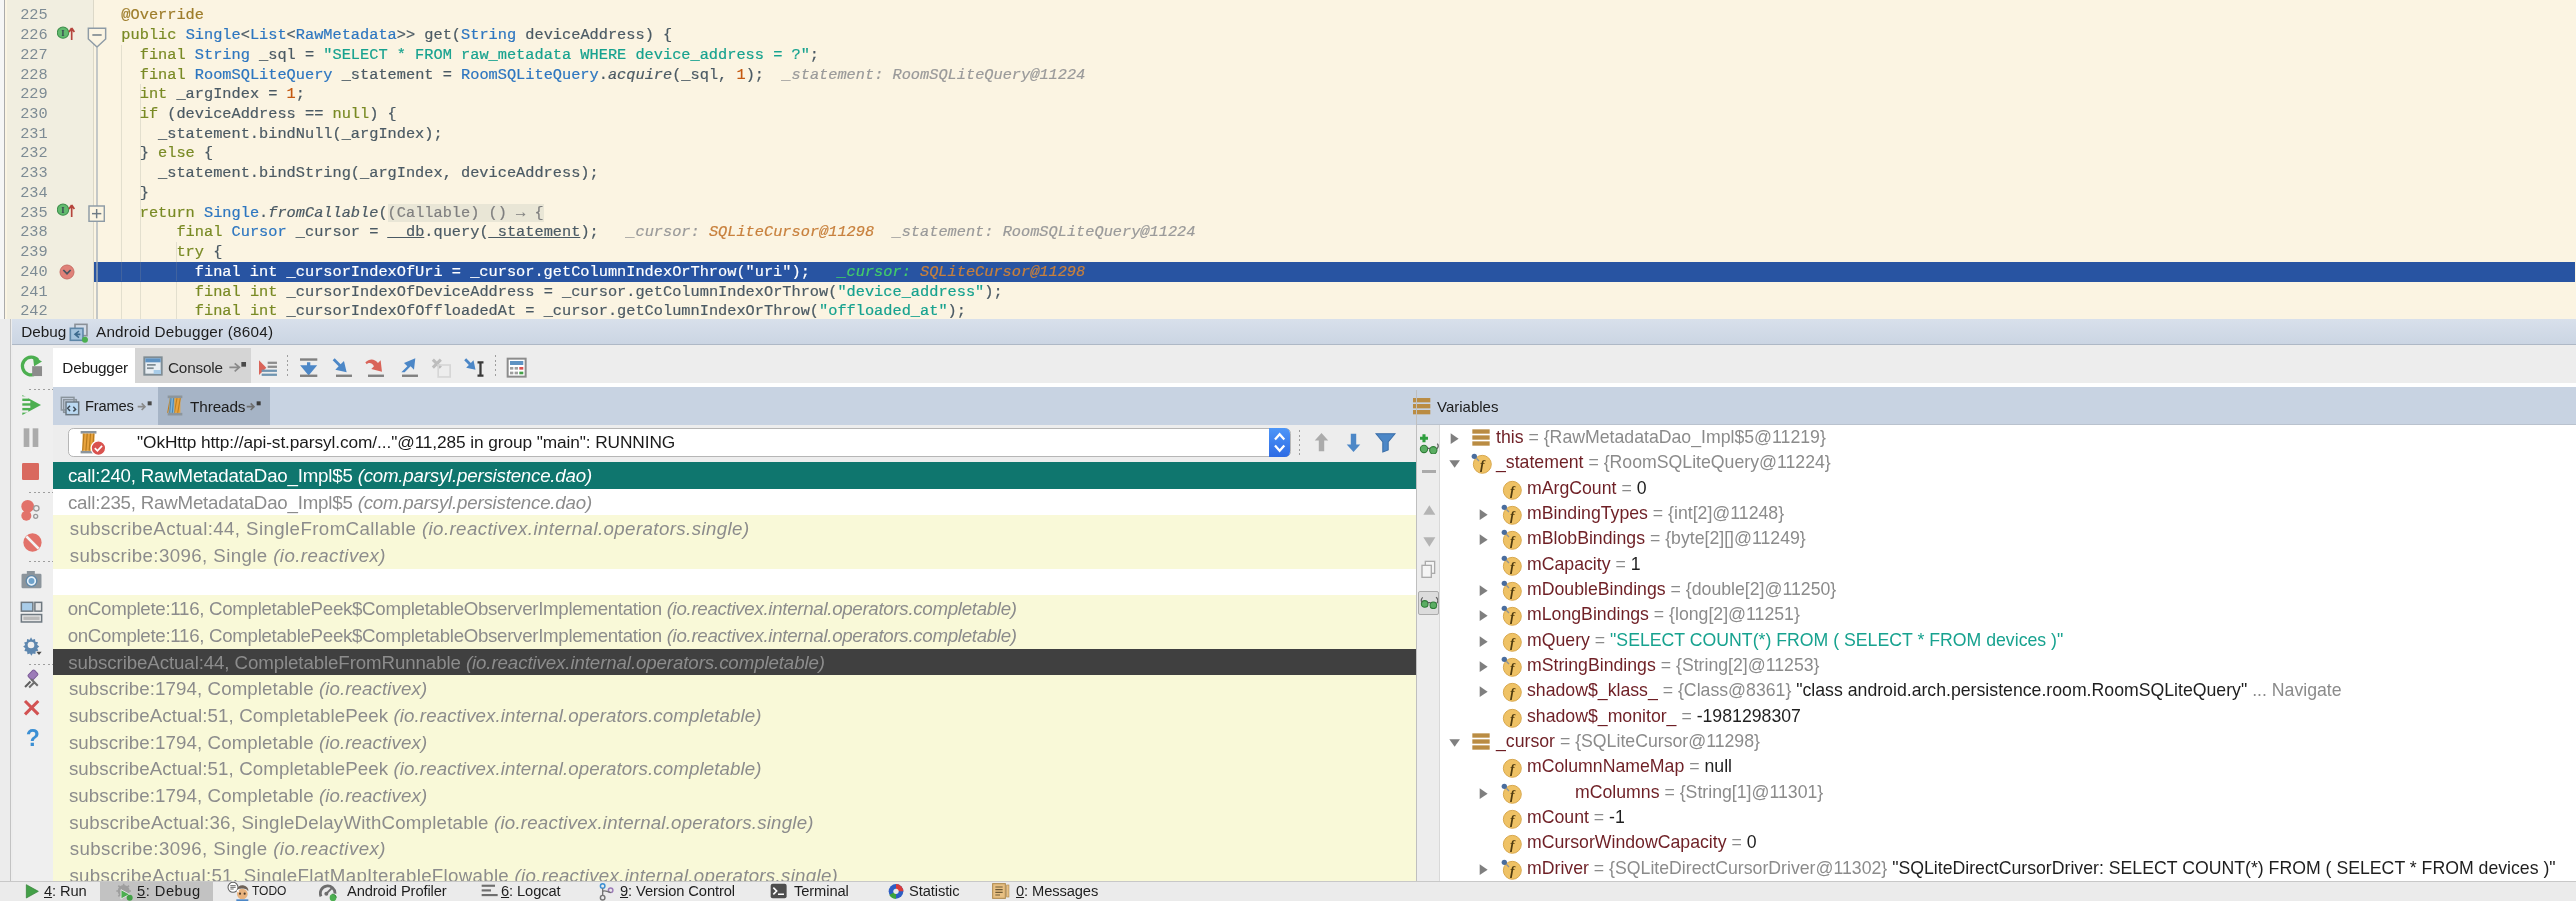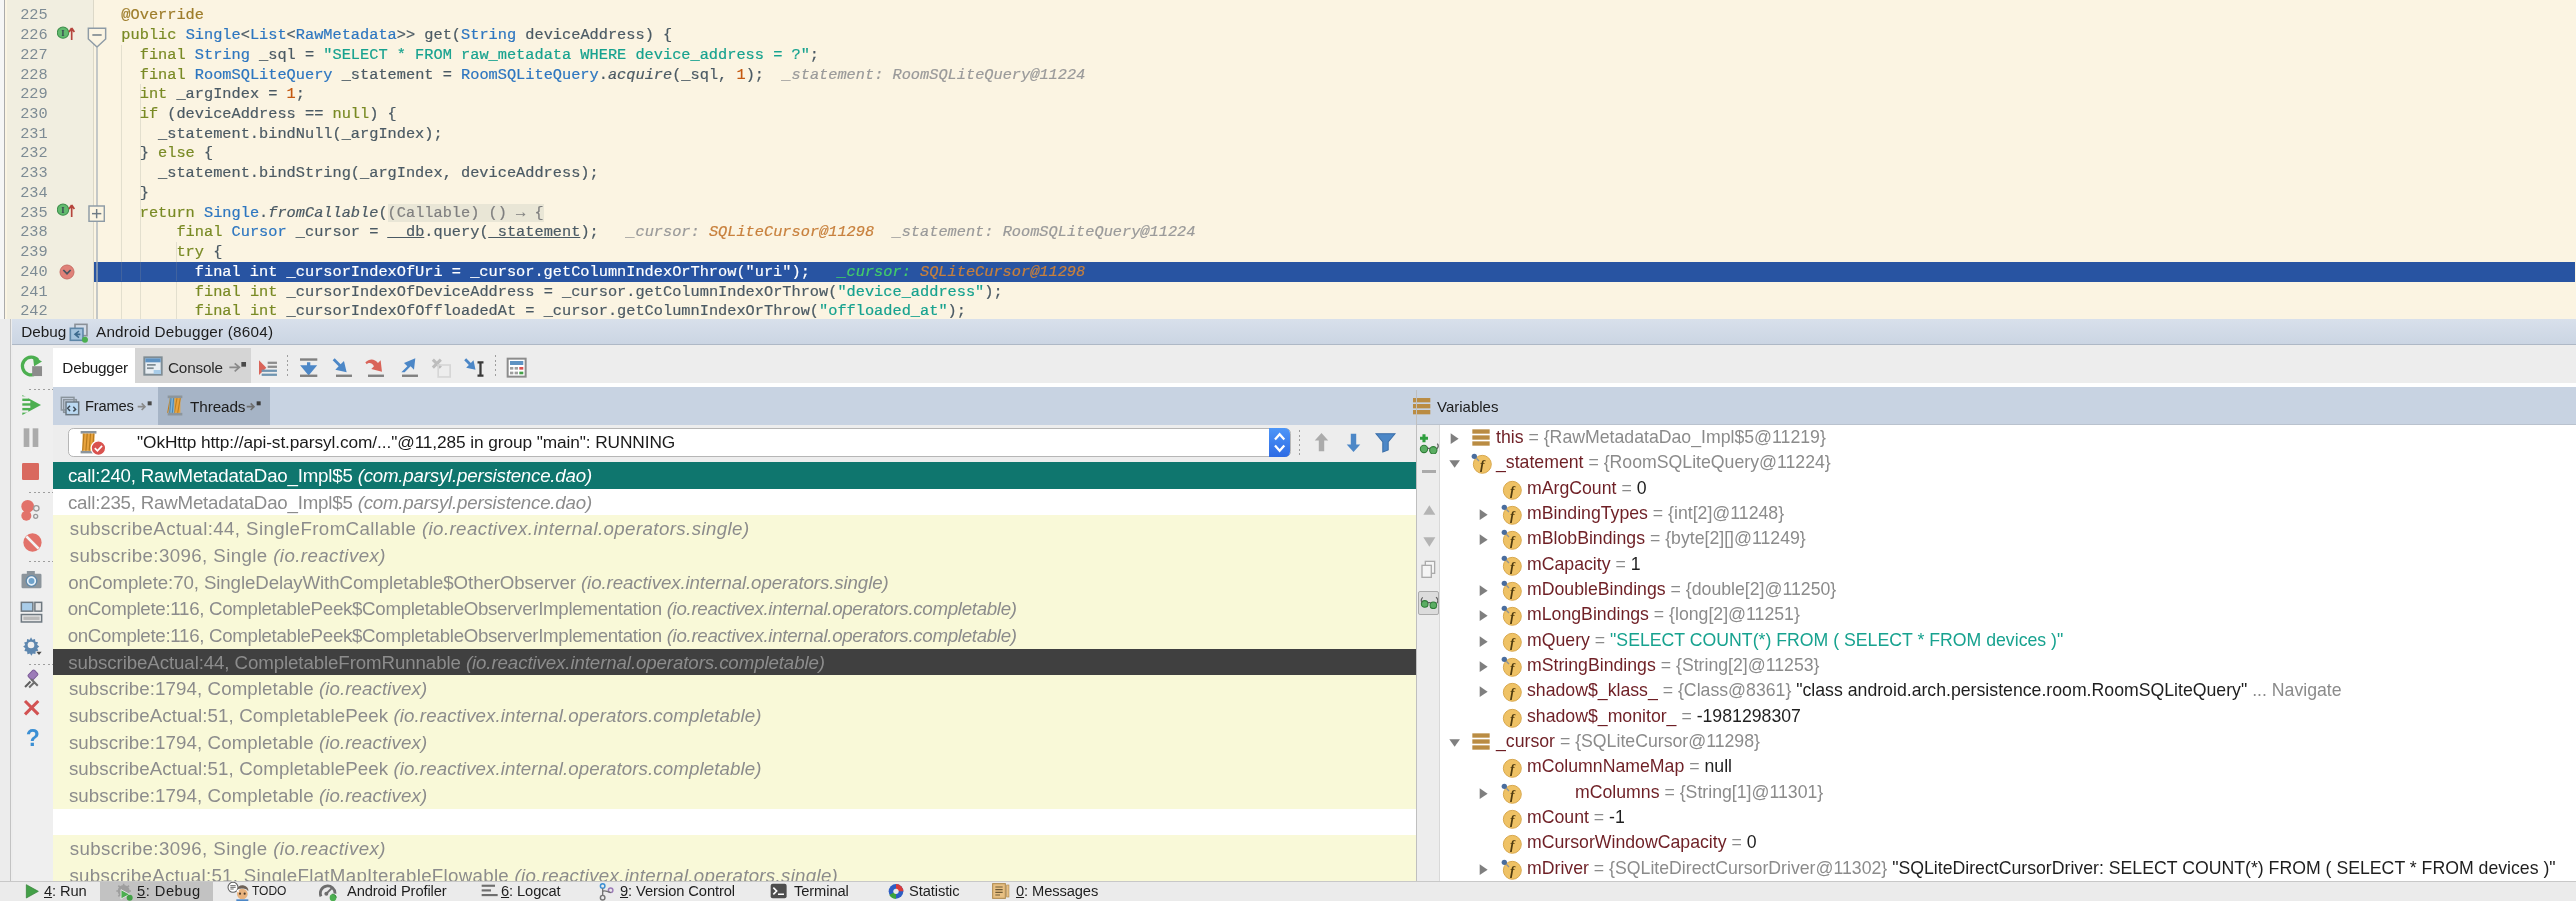--- a/index.html
+++ b/index.html
@@ -363,29 +363,29 @@
 
     <svg class="abs" style="left:1321px; top:6px;" width="23" height="23" viewBox="0 0 34 34">
       <path d="M3 4 H31 L21 16 L21 28 L13 31 L13 16 Z" fill="#4C87C7" stroke="#3A6EA8" stroke-width="1.5"></path>
     </svg>
   </div>
   <div id="frames">
     <div class="frow" style="letter-spacing:-0.2px; top:0px; background:#0f766e; color:#FFFFFF;">   call:240, RawMetadataDao_Impl$5 <i>(com.parsyl.persistence.dao)</i></div>
     <div class="frow" style="letter-spacing:-0.2px; top:27px; background:#FFFFFF;">   call:235, RawMetadataDao_Impl$5 <i>(com.parsyl.persistence.dao)</i></div>
     <div class="frow" style="letter-spacing:0.4px; top:53px; background:#F9F9D8;">   subscribeActual:44, SingleFromCallable <i>(io.reactivex.internal.operators.single)</i></div>
     <div class="frow" style="letter-spacing:0.4px; top:80px; background:#F9F9D8;">   subscribe:3096, Single <i>(io.reactivex)</i></div>
-    <div class="frow" style="letter-spacing:-0.1px; top:107px; background:#F9F9D8;">   onComplete:70, SingleDelayWithCompletable$OtherObserver <i>(io.reactivex.internal.operators.single)</i></div>
     <div class="frow" style="letter-spacing:-0.3px; top:133px; background:#F9F9D8;">   onComplete:116, CompletablePeek$CompletableObserverImplementation <i>(io.reactivex.internal.operators.completable)</i></div>
     <div class="frow" style="letter-spacing:-0.3px; top:160px; background:#F9F9D8;">   onComplete:116, CompletablePeek$CompletableObserverImplementation <i>(io.reactivex.internal.operators.completable)</i></div>
     <div class="frow" style="letter-spacing:-0.1px; top:187px; background:#404040;">   subscribeActual:44, CompletableFromRunnable <i>(io.reactivex.internal.operators.completable)</i></div>
     <div class="frow" style="letter-spacing:0.1px; top:213px; background:#F9F9D8;">   subscribe:1794, Completable <i>(io.reactivex)</i></div>
     <div class="frow" style="letter-spacing:0.1px; top:240px; background:#F9F9D8;">   subscribeActual:51, CompletablePeek <i>(io.reactivex.internal.operators.completable)</i></div>
     <div class="frow" style="letter-spacing:0.1px; top:267px; background:#F9F9D8;">   subscribe:1794, Completable <i>(io.reactivex)</i></div>
     <div class="frow" style="letter-spacing:0.1px; top:293px; background:#F9F9D8;">   subscribeActual:51, CompletablePeek <i>(io.reactivex.internal.operators.completable)</i></div>
     <div class="frow" style="letter-spacing:0.1px; top:320px; background:#F9F9D8;">   subscribe:1794, Completable <i>(io.reactivex)</i></div>
+    <div class="frow" style="letter-spacing:0.2px; top:347px; background:#F9F9D8;">   subscribeActual:36, SingleDelayWithCompletable <i>(io.reactivex.internal.operators.single)</i></div>
     <div class="frow" style="letter-spacing:0.4px; top:373px; background:#F9F9D8;">   subscribe:3096, Single <i>(io.reactivex)</i></div>
     <div class="frow" style="letter-spacing:0.3px; top:400px; background:#F9F9D8;">   subscribeActual:51, SingleFlatMapIterableFlowable <i>(io.reactivex.internal.operators.single)</i></div>
   </div>
   <div id="splitter"></div>
   <div id="varrail">
 
     <svg class="abs" style="left:1.3px; top:8px;" width="21.3" height="21.3" viewBox="0 0 32 32">
       <path d="M9 2 v12 M3 8 h12" stroke="#2E9E3E" stroke-width="4.6"></path>
       <circle cx="9" cy="24" r="5.5" fill="#5BAD63" stroke="#2E7D36" stroke-width="1.6"></circle>
       <circle cx="23" cy="26" r="5.5" fill="#5BAD63" stroke="#2E7D36" stroke-width="1.6"></circle>

